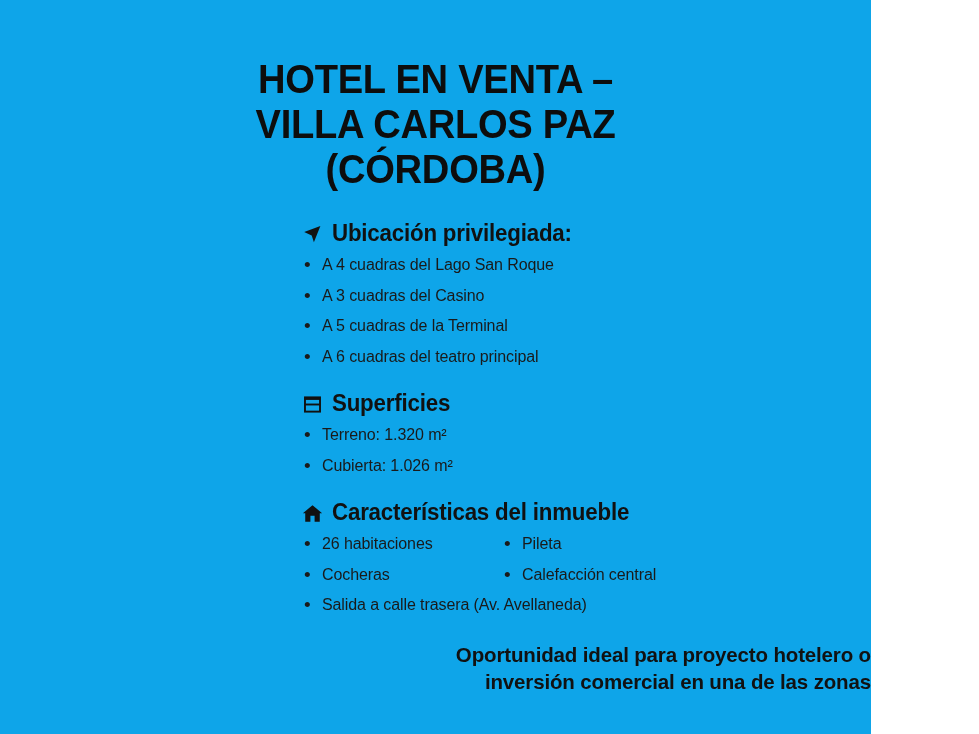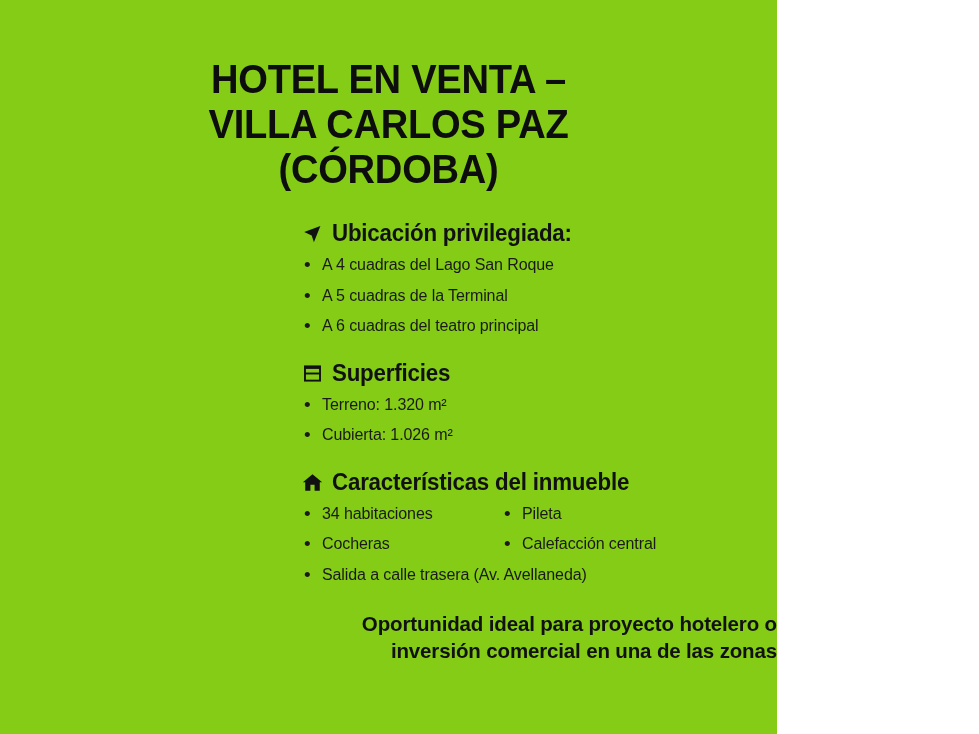--- a/index.html
+++ b/index.html
@@ -12,23 +12,23 @@
   }
 
   body {
     font-family: "Liberation Sans", "DejaVu Sans", sans-serif;
     color: #111111;
     overflow: hidden;
     position: relative;
   }
 
   .flyer {
-    width: 777px;
+    width: 871px;
     height: 734px;
-    background: #84cc16;
+    background: #0ea5e9;
     position: relative;
     padding: 0;
   }
 
   
   .title-block {
     text-align: center;
     padding-top: 57px;
   }
 
@@ -149,20 +149,21 @@
       <div class="sec-head">
         <span class="icon">
           <svg width="21" height="21" viewBox="0 0 24 24" aria-hidden="true">
             <path d="M2.5 9.2 L21 2.2 L13.6 20.8 L11.1 13.2 L2.5 9.2 Z" fill="#111111"></path>
           </svg>
         </span>
         <span class="sec-title">Ubicación privilegiada:</span>
       </div>
       <ul class="bullets">
         <li>A 4 cuadras del Lago San Roque</li>
+        <li>A 3 cuadras del Casino</li>
         <li>A 5 cuadras de la Terminal</li>
         <li>A 6 cuadras del teatro principal</li>
       </ul>
     </div>
 
     <div class="gap-sm"></div>
 
     <div class="section">
       <div class="sec-head">
         <span class="icon">
@@ -185,21 +186,21 @@
     <div class="section">
       <div class="sec-head">
         <span class="icon">
           <svg width="21" height="21" viewBox="0 0 24 24" aria-hidden="true">
             <path d="M12 2.6 L23 11.6 L20.3 11.6 L20.3 21.4 L14.4 21.4 L14.4 14.6 L9.6 14.6 L9.6 21.4 L3.7 21.4 L3.7 11.6 L1 11.6 Z" fill="#111111"></path>
           </svg>
         </span>
         <span class="sec-title">Características del inmueble</span>
       </div>
       <ul class="bullets feat-grid">
-        <li>34 habitaciones</li>
+        <li>26 habitaciones</li>
         <li>Pileta</li>
         <li>Cocheras</li>
         <li>Calefacción central</li>
         <li class="full">Salida a calle trasera (Av. Avellaneda)</li>
       </ul>
     </div>
 
   </div>
 
   <div class="footer">

